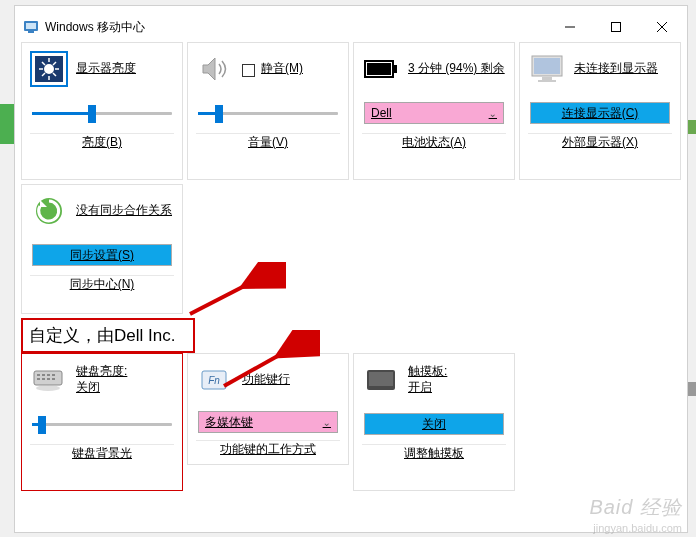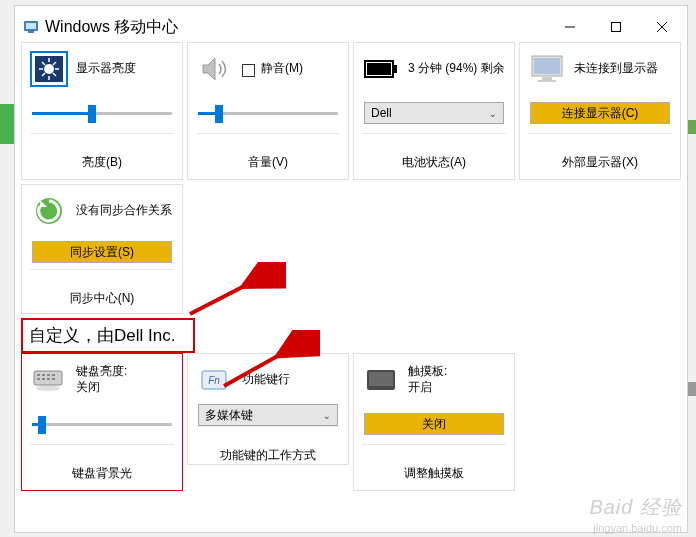--- a/index.html
+++ b/index.html
@@ -23,21 +23,21 @@
       height: 528px;
       background: #ffffff;
       border: 1px solid #d0d0d0;
     }
     .titlebar {
       height: 30px;
       display: flex;
       align-items: center;
       padding: 12px 2px 0 8px;
       background: #ffffff;
-      font-size: 16px;
+      font-size: 12px;
       color: #000;
     }
     .titlebar .title-icon {
       width: 16px;
       height: 16px;
       margin-right: 6px;
       display: inline-flex;
       align-items: center;
       justify-content: center;
     }
@@ -63,20 +63,21 @@
     .tile {
       width: 162px;
       border: 1px solid #e0e0e0;
       background: #fff;
       padding: 8px 8px 6px 8px;
       display: flex;
       flex-direction: column;
       align-items: center;
       font-size: 12px;
       color: #000;
+      text-decoration: underline;
     }
     .tile-head {
       display: flex;
       align-items: center;
       width: 100%;
       gap: 8px;
       min-height: 36px;
     }
     .tile-head .icon-box {
       width: 38px;
@@ -95,21 +96,21 @@
       width: 100%;
       height: 40px;
       display: flex;
       align-items: center;
       justify-content: center;
       margin-top: 6px;
     }
     .tile-foot {
       width: 100%;
       text-align: center;
-      padding-top: 20px;
+      padding-top: 0;
       font-size: 12px;
       color: #000;
       border-top: 1px solid #e8e8e8;
     }
 
     
     .slider {
       position: relative;
       width: 140px;
       height: 20px;
@@ -136,38 +137,38 @@
       width: 8px;
       height: 18px;
       background: #0078d7;
       border-radius: 0;
     }
 
     
     .btn {
       width: 140px;
       height: 22px;
-      background: #eab308;
+      background: #0ea5e9;
       border: 1px solid #adadad;
       font-size: 12px;
       color: #000;
       display: flex;
       align-items: center;
       justify-content: center;
     }
     .select {
       width: 140px;
       height: 22px;
       border: 1px solid #a7a7a7;
       font-size: 12px;
       display: flex;
       align-items: center;
       justify-content: space-between;
       padding: 0 6px;
-      background: #e5e5e5;
+      background: #f9a8d4;
     }
     .select .chev { font-size: 10px; color: #555; }
 
     .checkbox-row {
       display: flex;
       align-items: flex-end;
       gap: 6px;
     }
     .checkbox {
       width: 13px;

